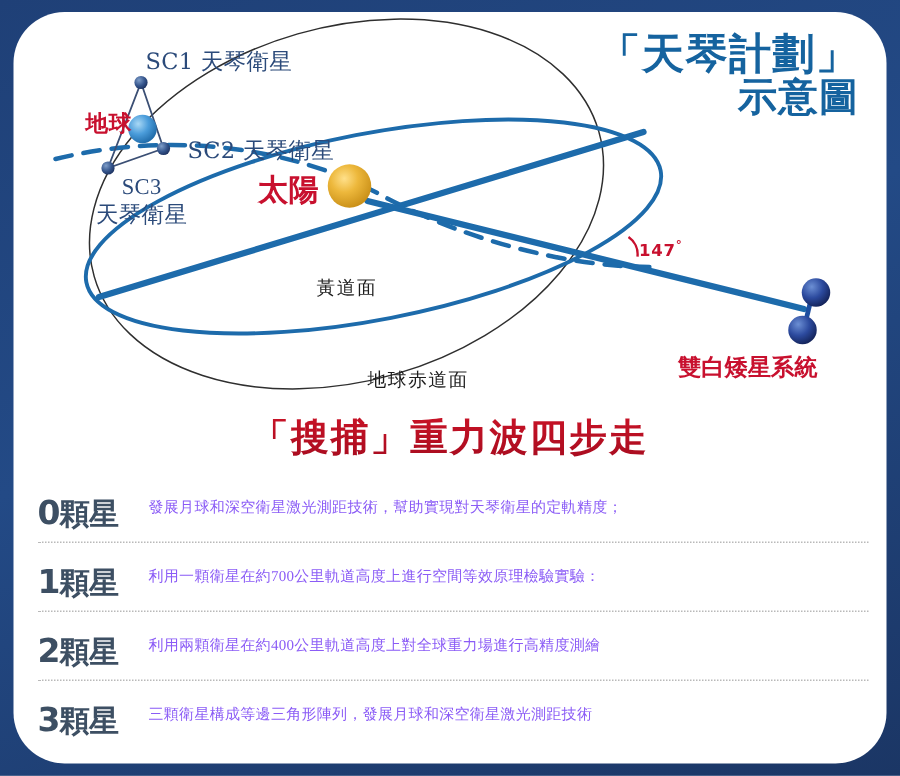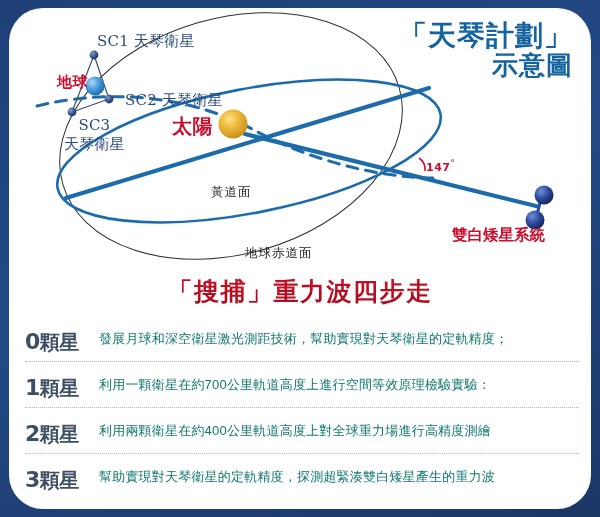--- a/index.html
+++ b/index.html
@@ -45,27 +45,27 @@
     letter-spacing: 1px;
   }
   .lbl-red {
     font-family: "DejaVu Sans", "Liberation Sans", sans-serif;
     font-weight: bold;
     color: #c8102e;
     letter-spacing: .5px;
   }
   #label-earth   { left: 48px;  top: 68px;  font-size: 15px; font-family: Liberation Mono, monospace; }
   #label-sun     { left: 163px; top: 108px; font-size: 20px; }
-  #label-binary  { left: 443px; top: 220px; font-size: 15.5px; letter-spacing:0px;}
+  #label-binary  { left: 443px; top: 230px; font-size: 15.5px; letter-spacing:0px;}
   #label-angle   { left: 417px; top: 152px; font-size: 11px; font-weight:bold; }
   #label-angle .deg { font-size: 8px; vertical-align: super; }
 
   #label-sc1 { left: 88px;  top: 26px; }
   #label-sc2 { left: 116px; top: 85px; }
-  #label-sc3 { left: 55px;  top: 108px; text-align:center; line-height:1.25; }
+  #label-sc3 { left: 55px;  top: 108px; text-align:center; line-height:1.25;font-family:Liberation Serif, serif; }
   #label-ecliptic { left: 202px; top: 178px; }
   #label-equator  { left: 236px; top: 239px; }
 
   
   #title-block {
     position: absolute;
     right: 18px; top: 12px;
     text-align: right;
     color: #1766b0;
     font-family: "DejaVu Sans", "Liberation Sans", sans-serif;
@@ -111,24 +111,24 @@
     font-size: 20px;
     color: #3d4f63;
     letter-spacing: -0.5px;
     padding-top: 8px;
     text-align: left;
     white-space: nowrap;
   }
   .step-count .num { font-size: 22px; }
   .step-text {
     flex: 1 1 auto;
-    font-family: Liberation Sans, sans-serif;
-    font-size: 13px;
+    font-family: Liberation Serif, serif;
+    font-size: 10px;
     line-height: 1.42;
-    color: #0f766e;
+    color: #8b5cf6;
     letter-spacing: .2px;
     padding-top: 2px;
   }
 </style>
 </head>
 <body>
 
 <div id="page">
   <div id="card">
 
@@ -248,20 +248,20 @@
           <div class="step-text">利用一顆衛星在約700公里軌道高度上進行空間等效原理檢驗實驗：</div>
         </div>
 
         <div class="step-row">
           <div class="step-count"><span class="num">2</span><span>顆星</span></div>
           <div class="step-text">利用兩顆衛星在約400公里軌道高度上對全球重力場進行高精度測繪</div>
         </div>
 
         <div class="step-row">
           <div class="step-count"><span class="num">3</span><span>顆星</span></div>
-          <div class="step-text">幫助實現對天琴衛星的定軌精度，探測超緊湊雙白矮星產生的重力波</div>
+          <div class="step-text">三顆衛星構成等邊三角形陣列，發展月球和深空衛星激光測距技術</div>
         </div>
 
       </div>
     </div>
 
   </div>
 </div>
 
 </body></html>

